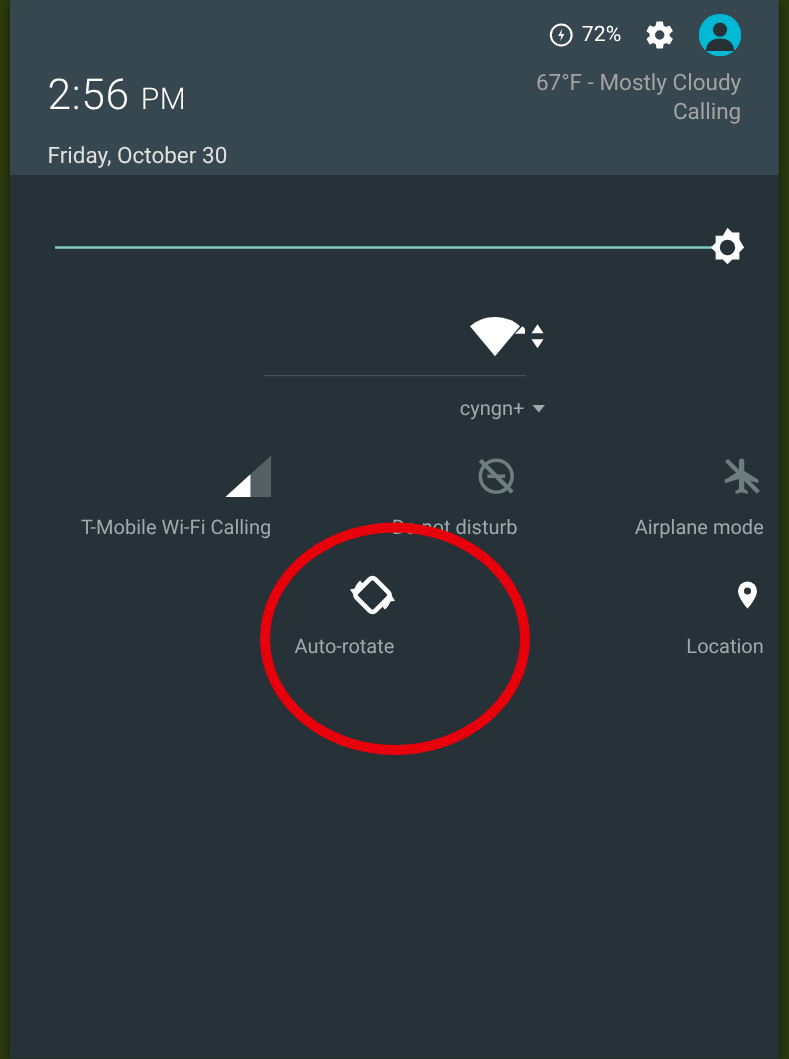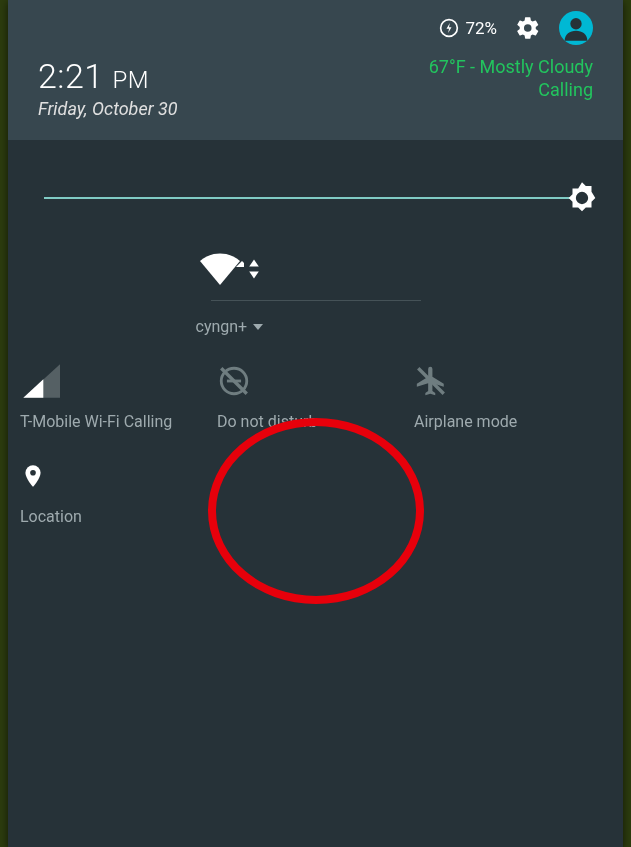--- a/index.html
+++ b/index.html
@@ -51,27 +51,26 @@
   font-size: 34px;
   font-weight: 300;
   letter-spacing: .5px;
 }
 .clock .time .ampm {
   font-size: 24px;
 }
 .clock .date {
   font-size: 18px;
   color: #E0E0E0;
-  margin-top: 2px;
-  font-style: italic;
+  margin-top: 18px;
 }
 .weather {
   text-align: right;
   font-size: 18px;
-  color: #22c55e;
+  color: #a3a3a3;
 }
 .weather .city {
   margin-top: 2px;
 }
 .slider-wrap {
   padding: 46px 36px 16px 36px;
 }
 .slider {
   position: relative;
   height: 24px;
@@ -89,21 +88,21 @@
   position: absolute;
   right: -14px;
   top: 50%;
   width: 38px;
   height: 38px;
   transform: translateY(-50%);
 }
 .tile {
   display: flex;
   flex-direction: column;
-  align-items: flex-start;
+  align-items: flex-end;
   justify-content: flex-start;
   padding-top: 12px;
   position: relative;
   cursor: pointer;
 }
 .tile .ic {
   height: 42px;
   display: flex;
   align-items: center;
   justify-content: center;
@@ -178,21 +177,21 @@
       <svg width="34" height="34" viewBox="0 0 24 24" style="cursor:pointer">
         <circle cx="12" cy="12" r="12" fill="#00B8D4"></circle>
         <circle cx="12" cy="9" r="4" fill="#263238"></circle>
         <path d="M4,21c0-4.4,3.6-7,8-7s8,2.6,8,7" fill="#263238"></path>
       </svg>
     </div>
 
     <div class="top-main">
       <div class="clock">
         <div class="time">
-          <span>2:21</span>
+          <span>2:56</span>
           <span class="ampm">PM</span>
         </div>
         <div class="date">Friday, October 30</div>
       </div>
       <div class="weather">
         <div>67°F - Mostly Cloudy</div>
         <div class="city">Calling</div>
       </div>
     </div>
   </div>
@@ -256,20 +255,32 @@
         <svg width="34" height="34" viewBox="0 0 24 24" fill="#6f7d80">
           <path d="M21 16v-2l-8-5V3.5a1.5 1.5 0 0 0-3 0V9l-8 5v2l8-2.5V19l-2 1.5V22l3.5-1 3.5 1v-1.5L13 19v-5.5z"></path>
           <line x1="3" y1="3" x2="21" y2="21" stroke="#6f7d80" stroke-width="2.4"></line>
         </svg>
       </div>
       <div class="lbl">Airplane mode</div>
     </div>
   </div>
 
   <div class="row-tiles">
+    <div class="tile">
+      <div class="ic">
+        <svg width="36" height="36" viewBox="0 0 24 24" fill="#fff">
+          <rect x="5" y="5" width="14" height="14" rx="2" transform="rotate(45 12 12)" fill="none" stroke="#fff" stroke-width="2.5"></rect>
+          <path d="M3 11a9 9 0 0 1 3-6" fill="none" stroke="#fff" stroke-width="2"></path>
+          <polygon points="2,12 5,8 0,9" fill="#fff"></polygon>
+          <path d="M21 13a9 9 0 0 1-3 6" fill="none" stroke="#fff" stroke-width="2"></path>
+          <polygon points="22,12 19,16 24,15" fill="#fff"></polygon>
+        </svg>
+      </div>
+      <div class="lbl">Auto-rotate</div>
+    </div>
 
 
     <div class="tile">
       <div class="ic">
         <svg width="26" height="36" viewBox="0 0 24 24" fill="#fff">
           <path d="M12 2a7 7 0 0 0-7 7c0 5.25 7 13 7 13s7-7.75 7-13a7 7 0 0 0-7-7z"></path>
           <circle cx="12" cy="9" r="2.6" fill="#263238"></circle>
         </svg>
       </div>
       <div class="lbl">Location</div>

